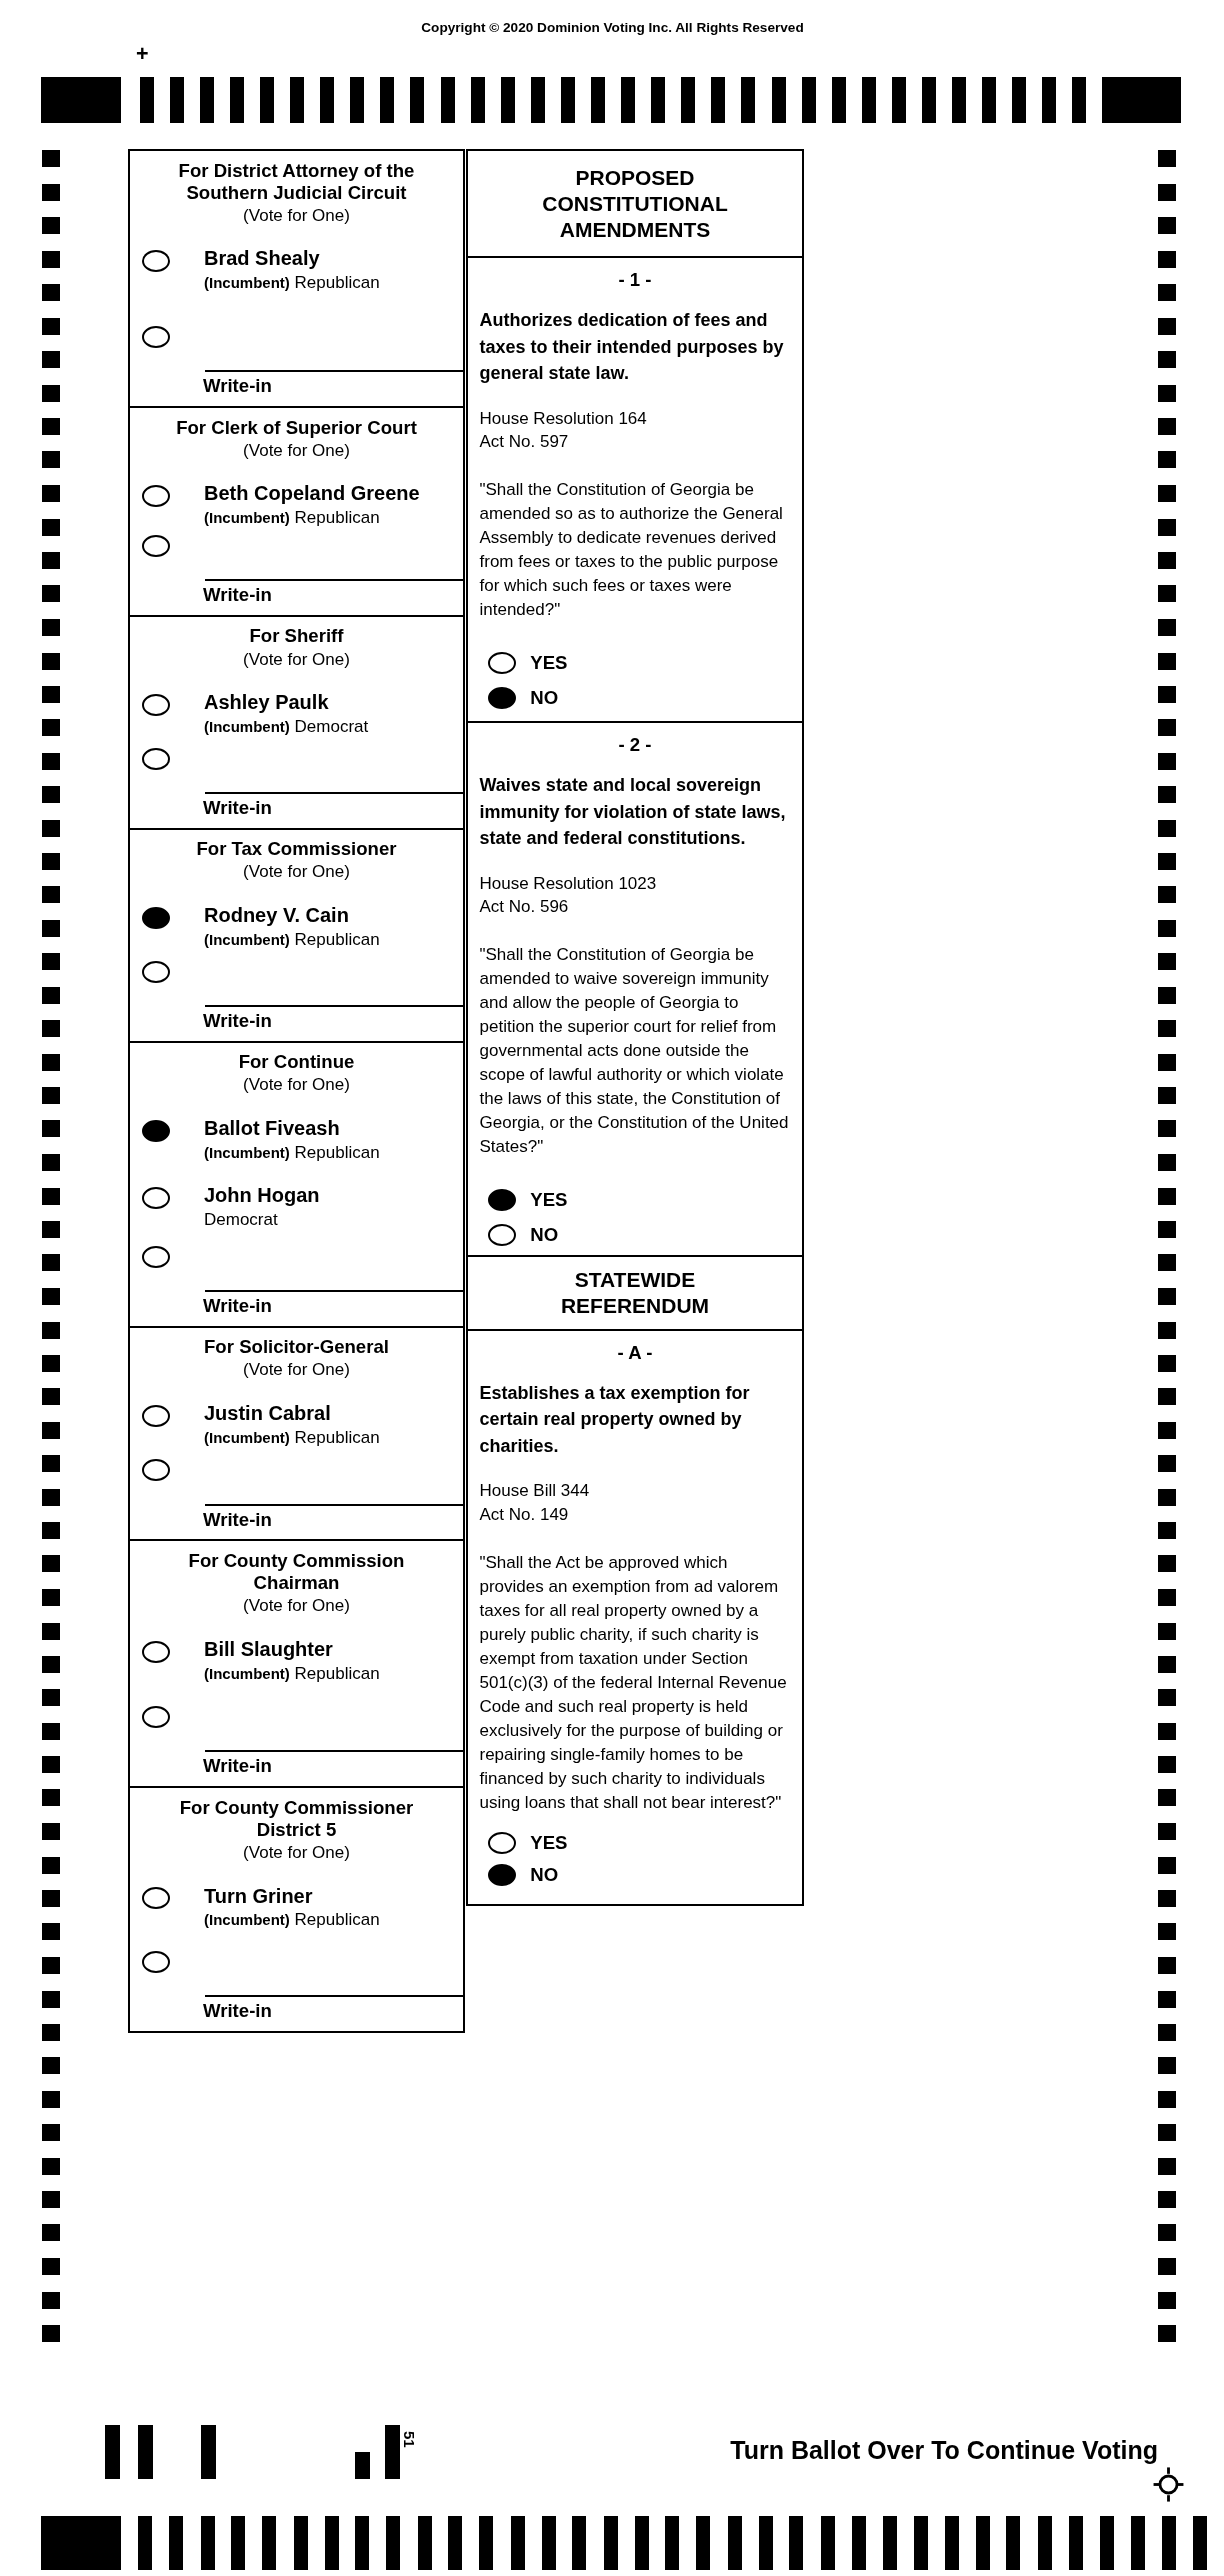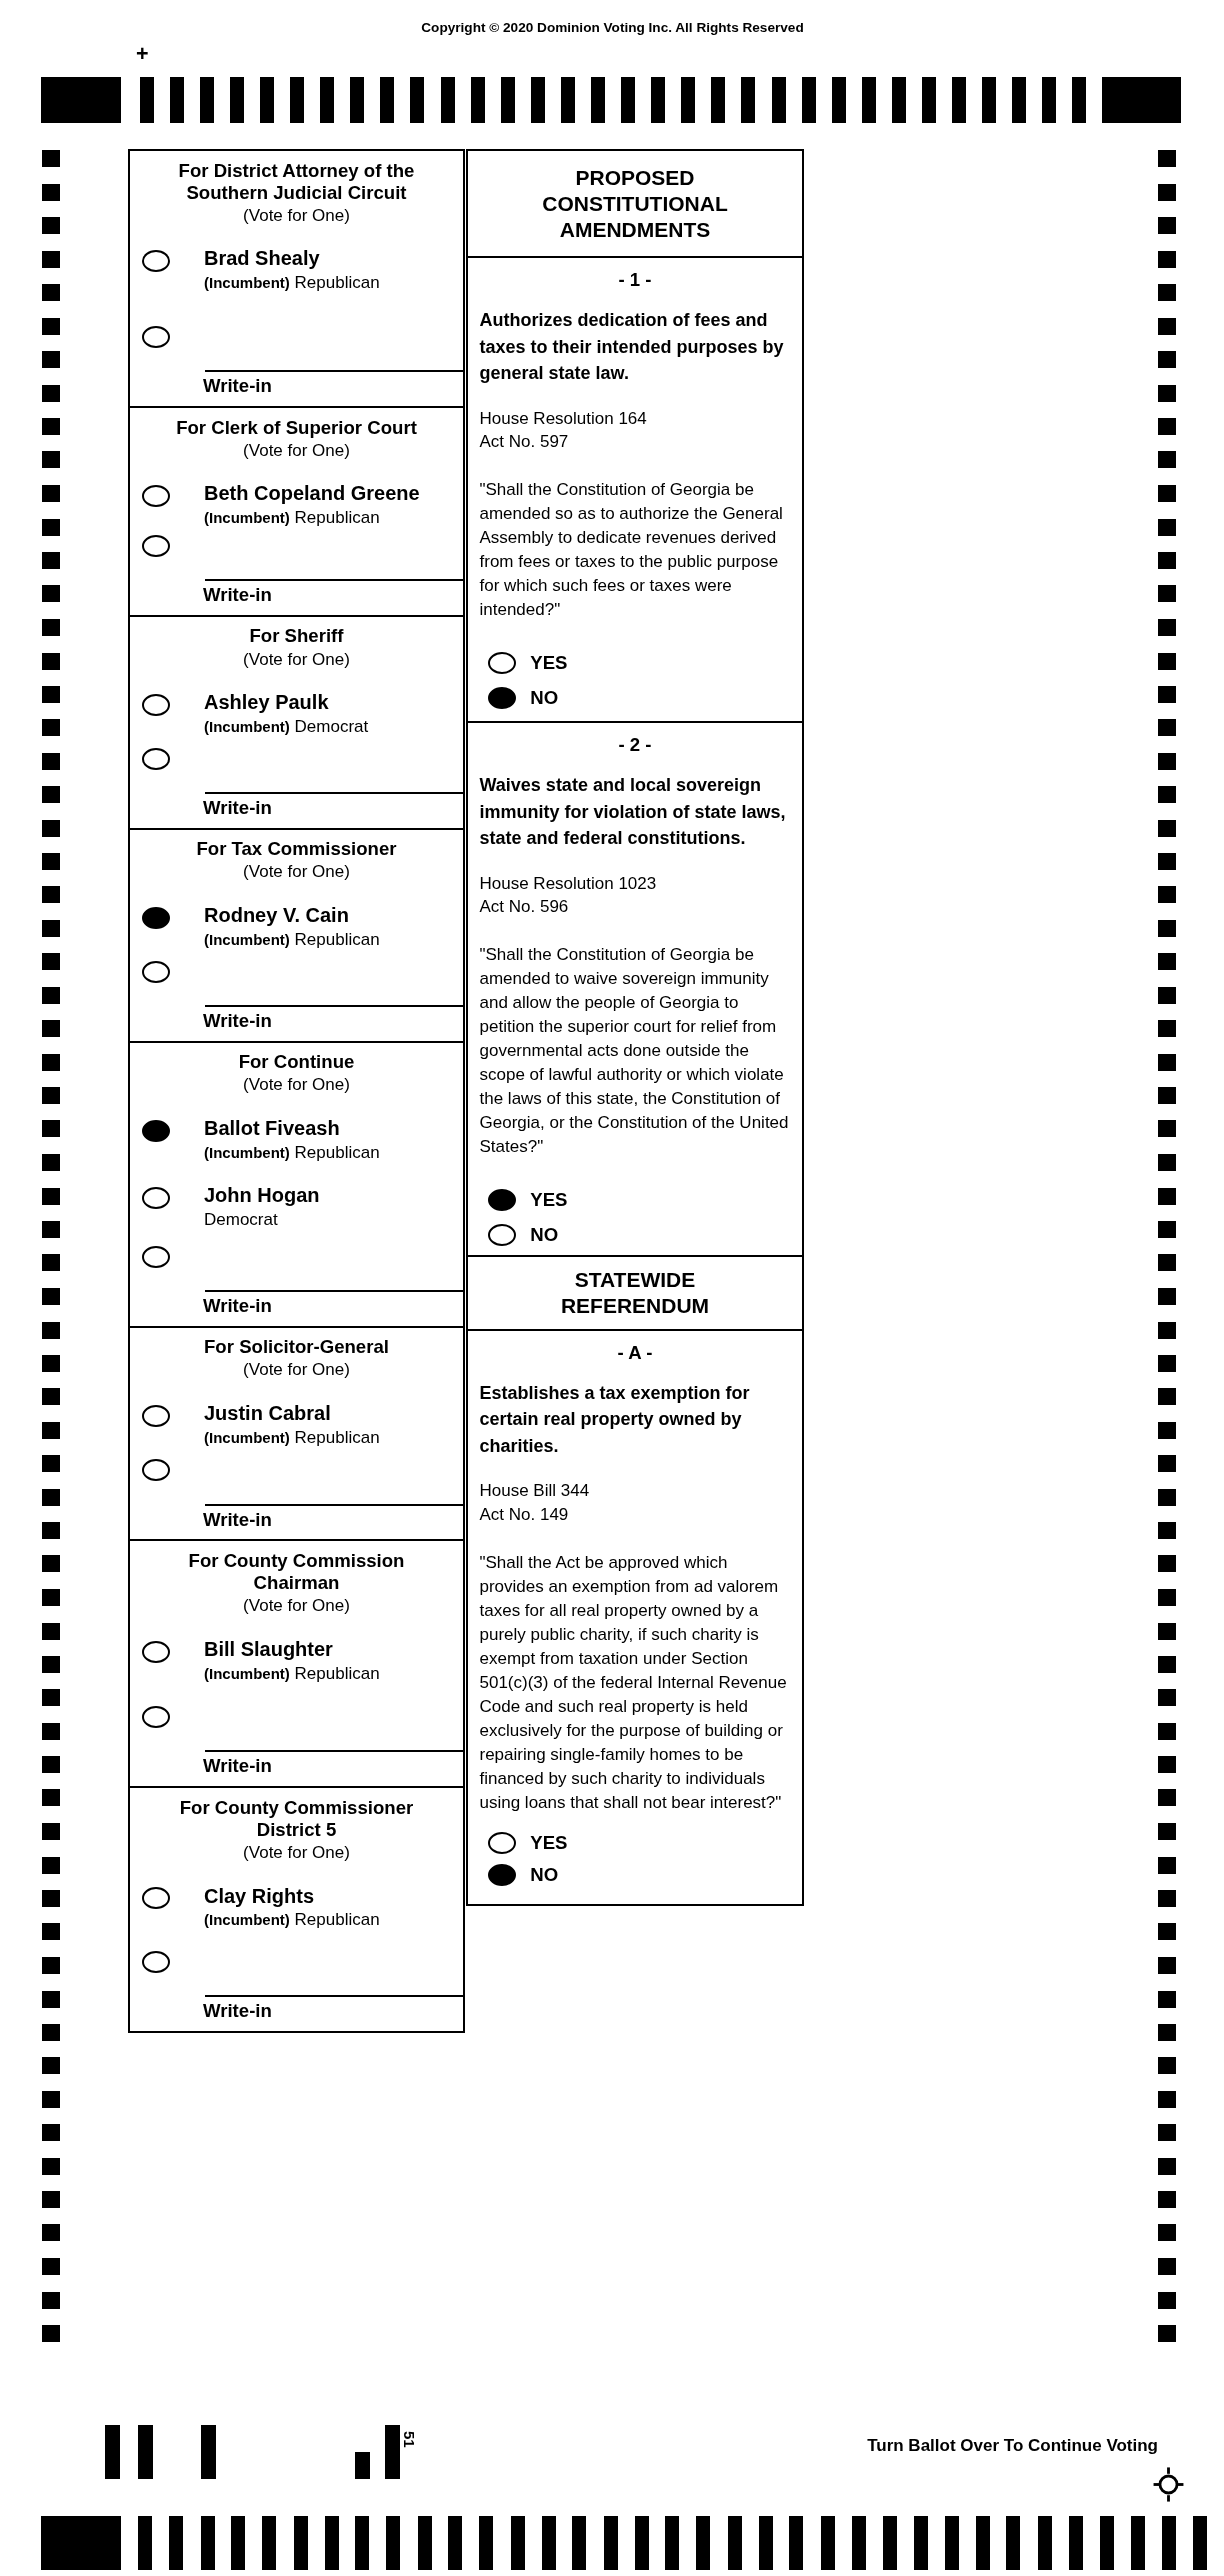--- a/index.html
+++ b/index.html
@@ -35,21 +35,21 @@
   
   .m-head{justify-content:center;text-align:center;font-weight:bold;font-size:21px;line-height:26px;}
   .m-number{margin-top:11.5px;text-align:center;font-weight:bold;font-size:18.6px;}
   .m-summary{margin:15.8px 10px 0 11.5px;font-weight:bold;font-size:18px;line-height:26.5px;}
   .m-ref{margin:20px 10px 0 11.5px;font-size:17px;line-height:23.6px;}
   .m-question{margin:24px 11.5px 0 11.5px;font-size:17px;line-height:24px;}
   .choice{display:flex;align-items:center;margin:13px 0 0 20px;}
   .choice.first{margin-top:30px;}
   .choice-label{margin-left:14.3px;font-weight:bold;font-size:18.6px;}
   
-  .turn-text{position:absolute;top:2436px;right:67px;font-size:17px;font-weight:bold;}
+  .turn-text{position:absolute;top:2436px;right:67px;font-size:25px;font-weight:bold;}
   .compass{position:absolute;left:1152px;top:2466px;}
   .sheet-num{position:absolute;left:418px;top:2431px;font-size:15px;font-weight:bold;
              transform:rotate(90deg);transform-origin:top left;}
 </style>
 </head>
 <body>
 
 <div class="page">
 
   <div class="copyright">Copyright © 2020 Dominion Voting Inc. All Rights Reserved</div>
@@ -185,21 +185,21 @@
       </div>
     </section>
 
     <section style="height:247px">
       <div class="c-title pre">For County Commissioner
 District 5</div>
       <div class="c-inst">(Vote for One)</div>
       <div class="cand">
         <span class="oval"></span>
         <div class="cand-text">
-          <div class="cand-name">Clay Rights</div>
+          <div class="cand-name">Turn Griner</div>
           <div class="cand-party"><span class="inc">(Incumbent)</span> <span>Republican</span></div>
         </div>
       </div>
       <div class="writein">
         <span class="oval w-oval"></span>
         <div class="w-line"></div>
         <div class="w-label">Write-in</div>
       </div>
     </section>
 

